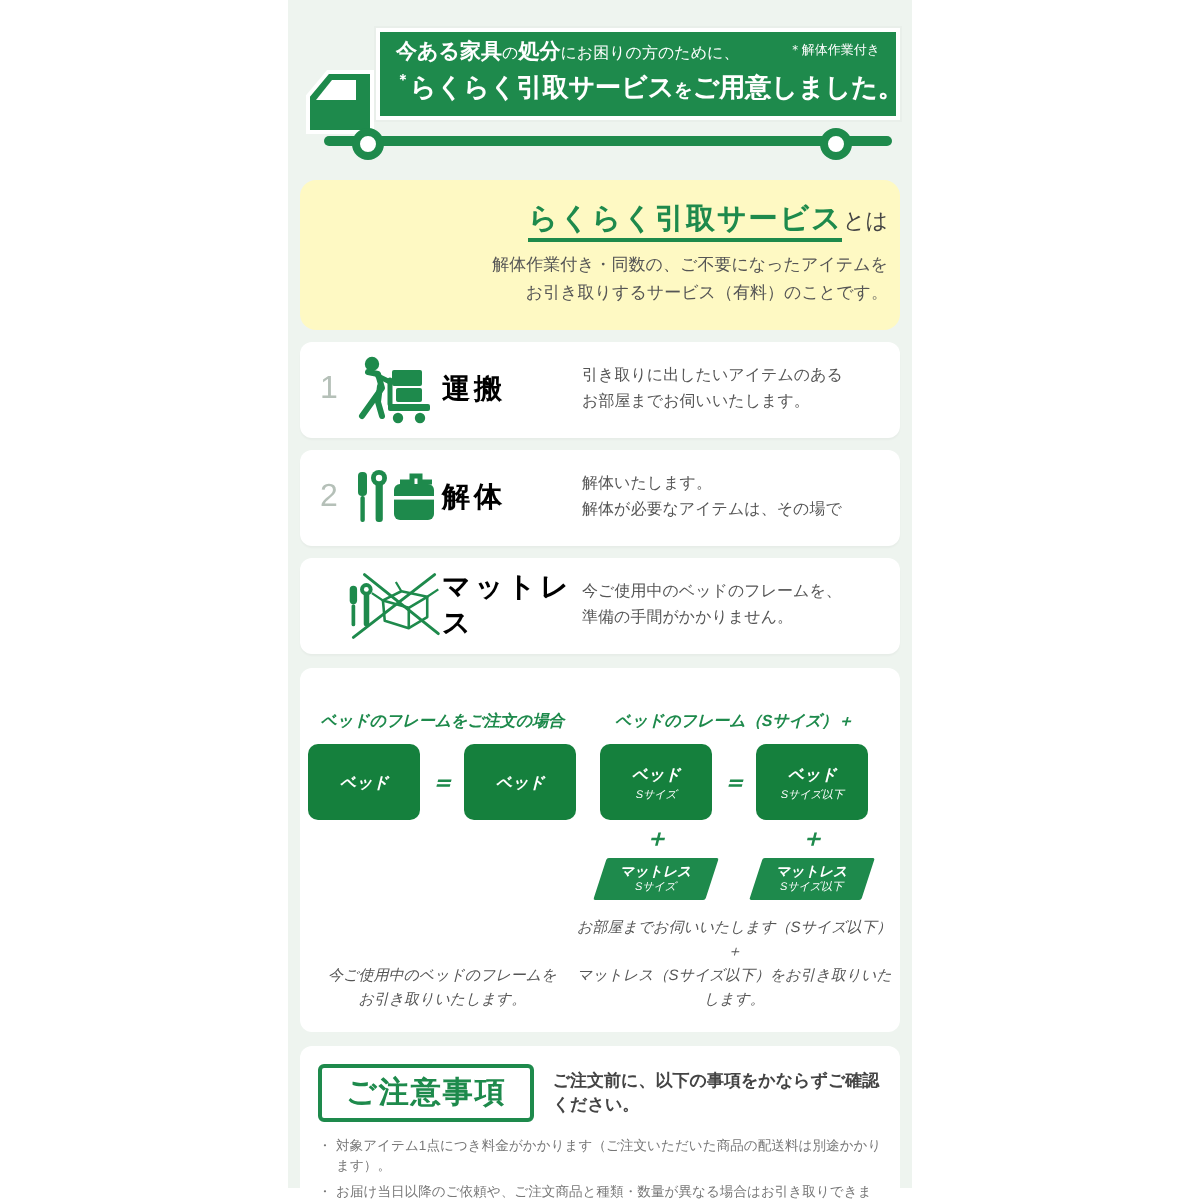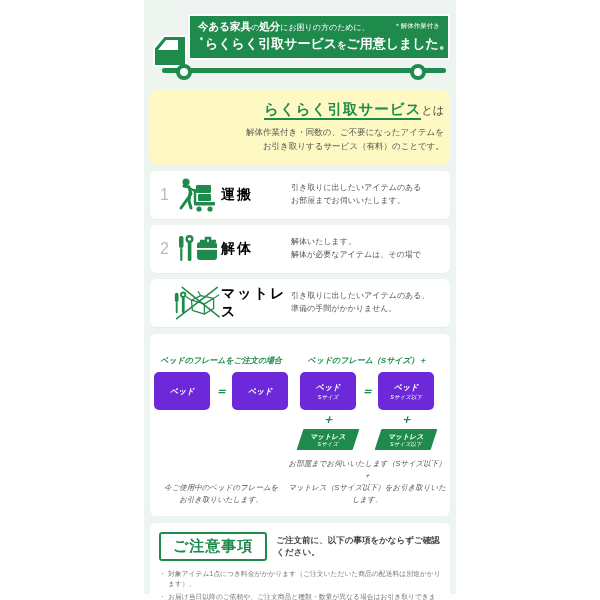--- a/index.html
+++ b/index.html
@@ -72,21 +72,21 @@
   }
   .dcol { display:flex; flex-direction:column; align-items:center;font-style:italic; }
   .dcol.left { width:46%; }
   .dcol.right { width:54%; }
   .dtitle {
     height:22px; display:flex; align-items:flex-end; justify-content:center;
     color:#1e8a4c; font-size:8px; font-weight:bold; line-height:1.3; text-align:center;
   }
   .drow { display:flex; align-items:center; margin-top:6px; }
   .gbox {
-    width:56px; height:38px; background:#6d28d9; border-radius:5px;
+    width:56px; height:38px; background:#15803d; border-radius:5px;
     color:#fff; display:flex; flex-direction:column; align-items:center; justify-content:center;
   }
   .gbox .lbl { font-size:8px; font-weight:bold; }
   .gbox .sub { font-size:5.5px; margin-top:1px; }
   .eq { color:#1e8a4c; font-size:12px; font-weight:bold; margin:0 5px; }
   .plusrow { display:flex; margin-top:1px; }
   .plus { width:56px; text-align:center; color:#1e8a4c; font-size:12px; font-weight:bold; }
   .plus-gap { width:22px; }
   .pararow { display:flex; margin-top:1px; }
   .para-wrap { width:56px; display:flex; justify-content:center; }
@@ -209,21 +209,21 @@
         <rect x="9.6" y="12" width="3" height="18" rx="1.4" fill="#1e8a4c"></rect>
         <path d="M20 16 L30 11 L44 14 L34 20 Z" fill="none" stroke="#1e8a4c" stroke-width="1.4" stroke-linejoin="round"></path>
         <path d="M20 16 L21 27 L34 31 L34 20" fill="none" stroke="#1e8a4c" stroke-width="1.4" stroke-linejoin="round"></path>
         <path d="M34 31 L44 25 L44 14" fill="none" stroke="#1e8a4c" stroke-width="1.4" stroke-linejoin="round"></path>
         <path d="M20 16 L14 12 M30 11 L27 6 M44 14 L50 10" stroke="#1e8a4c" stroke-width="1.2"></path>
         <path d="M4 36 L48 2 M10 2 L50 34" stroke="#1e8a4c" stroke-width="1.6" stroke-linecap="round"></path>
       </svg>
     </span>
     <span class="step-title">マットレス</span>
     <span class="step-desc">
-      <div>引き取りに出したいアイテムのある、</div>
+      <div>今ご使用中のベッドのフレームを、</div>
       <div>準備の手間がかかりません。</div>
     </span>
   </div>
 
   <div class="diagram">
     <div class="dcol left">
       <div class="dtitle">ベッドのフレームをご注文の場合</div>
       <div class="drow">
         <div class="gbox">
           <span class="lbl">ベッド</span>

